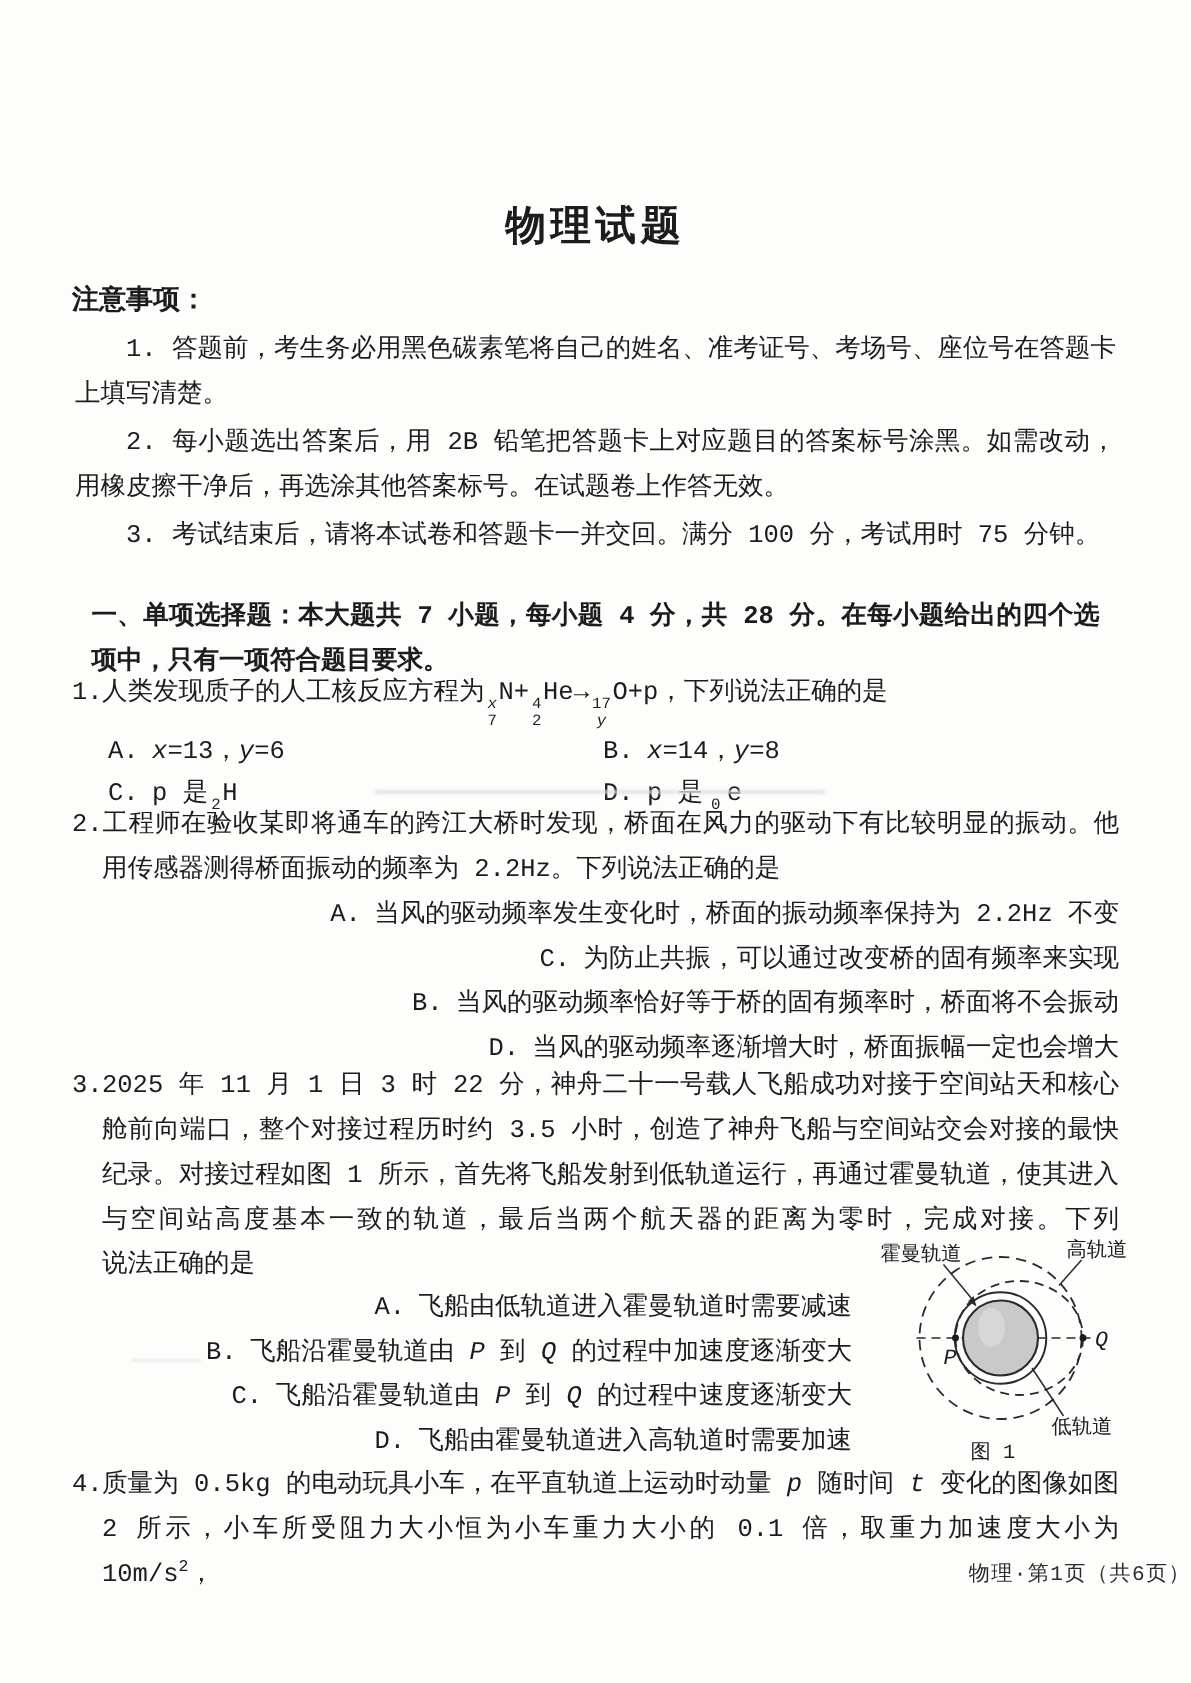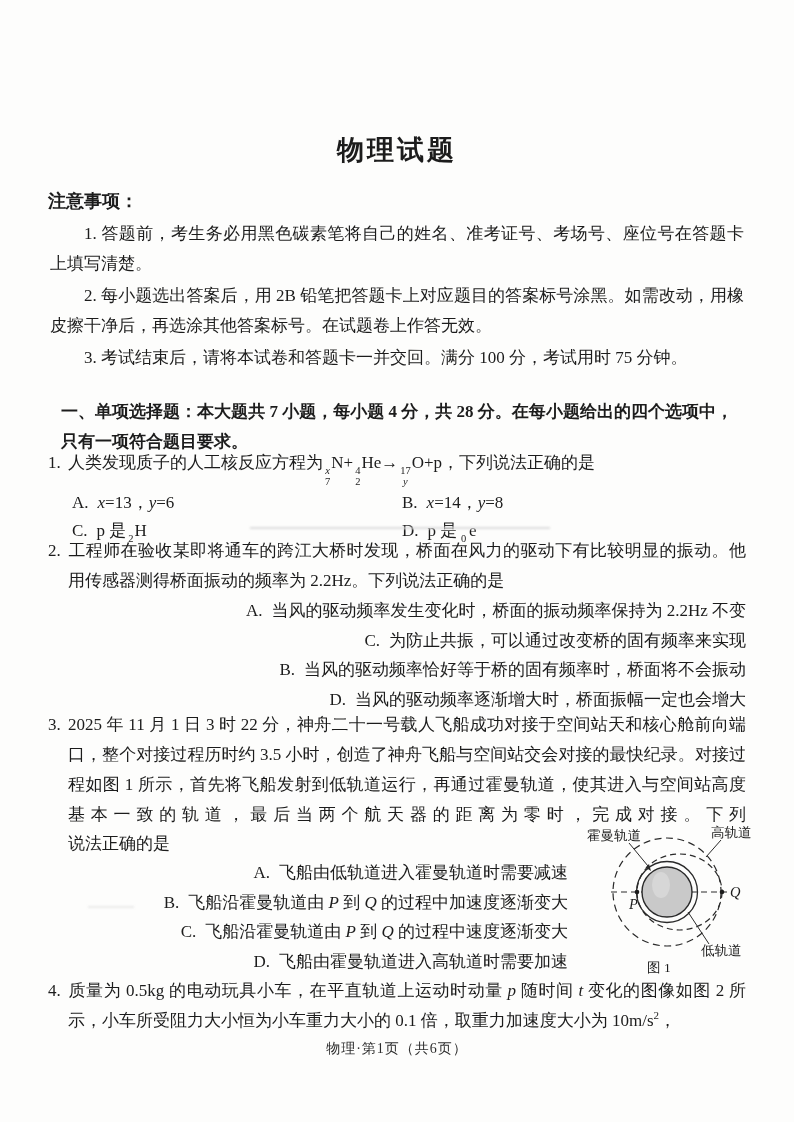--- a/index.html
+++ b/index.html
@@ -1,19 +1,19 @@
 <!DOCTYPE html>
 <html lang="zh"><head>
 <meta charset="utf-8">
 <style>
   html,body{margin:0;padding:0;background:#ffffff;}
   .page{
     position:relative;width:794px;height:1122px;overflow:hidden;
     background:#fdfdfc;color:#1c1c1c;
-    font-family:Liberation Serif, serif;
+    font-family:Liberation Mono, monospace;
     font-size:17px;
   }
   .blk{position:absolute;left:48px;right:48px;}
   .title{top:132px;margin:0;text-align:center;font-size:27px;font-weight:700;letter-spacing:3px;}
   #notes{top:188px;}
   .notes-heading{font-weight:700;font-size:18px;line-height:26px;margin-bottom:5px;}
   .note{margin:2px;text-indent:2em;line-height:30px;text-align:justify;}
   #section{top:384px;margin:13px;font-weight:700;line-height:30px;text-align:justify;}
   .q{line-height:30px;}
   #q1{top:448px;} #q2{top:536px;} #q3{top:710px;} #q4{top:976px;}
@@ -26,21 +26,21 @@
   .mi{font-style:italic;}
   sup{font-size:11px;line-height:0;}
   .ps{display:inline-flex;flex-direction:column;align-items:center;font-size:10.5px;line-height:10.5px;
       vertical-align:-6px;margin:0 1px 0 2px;}
   .q3body{width:520px;}
   .q3tail{margin:0;line-height:28px;padding-left:20px;}
   .fig{position:absolute;left:537px;top:114px;width:212px;height:152px;}
   .fig text{font-size:13.5px;fill:#1c1c1c;}
   .fig .pq{font-style:italic;font-size:14.5px;}
   .figcap{font-size:15px;}
-  .footer{position:absolute;left:0;right:0;top:1040px;text-align:center;font-size:14px;color:#2c2c2c;letter-spacing:1px;}
+  .footer{position:absolute;left:0;right:0;top:1040px;text-align:right;font-size:14px;color:#2c2c2c;letter-spacing:1px;}
   .smudge{position:absolute;background:#dedede;filter:blur(1.2px);}
   .s1{top:527px;left:250px;width:300px;height:2px;}
   .s2{top:906px;left:88px;width:46px;height:2px;opacity:.6;}
 </style>
 </head>
 <body>
 
 <div class="page">
 
   <h1 class="blk title">物理试题</h1>

